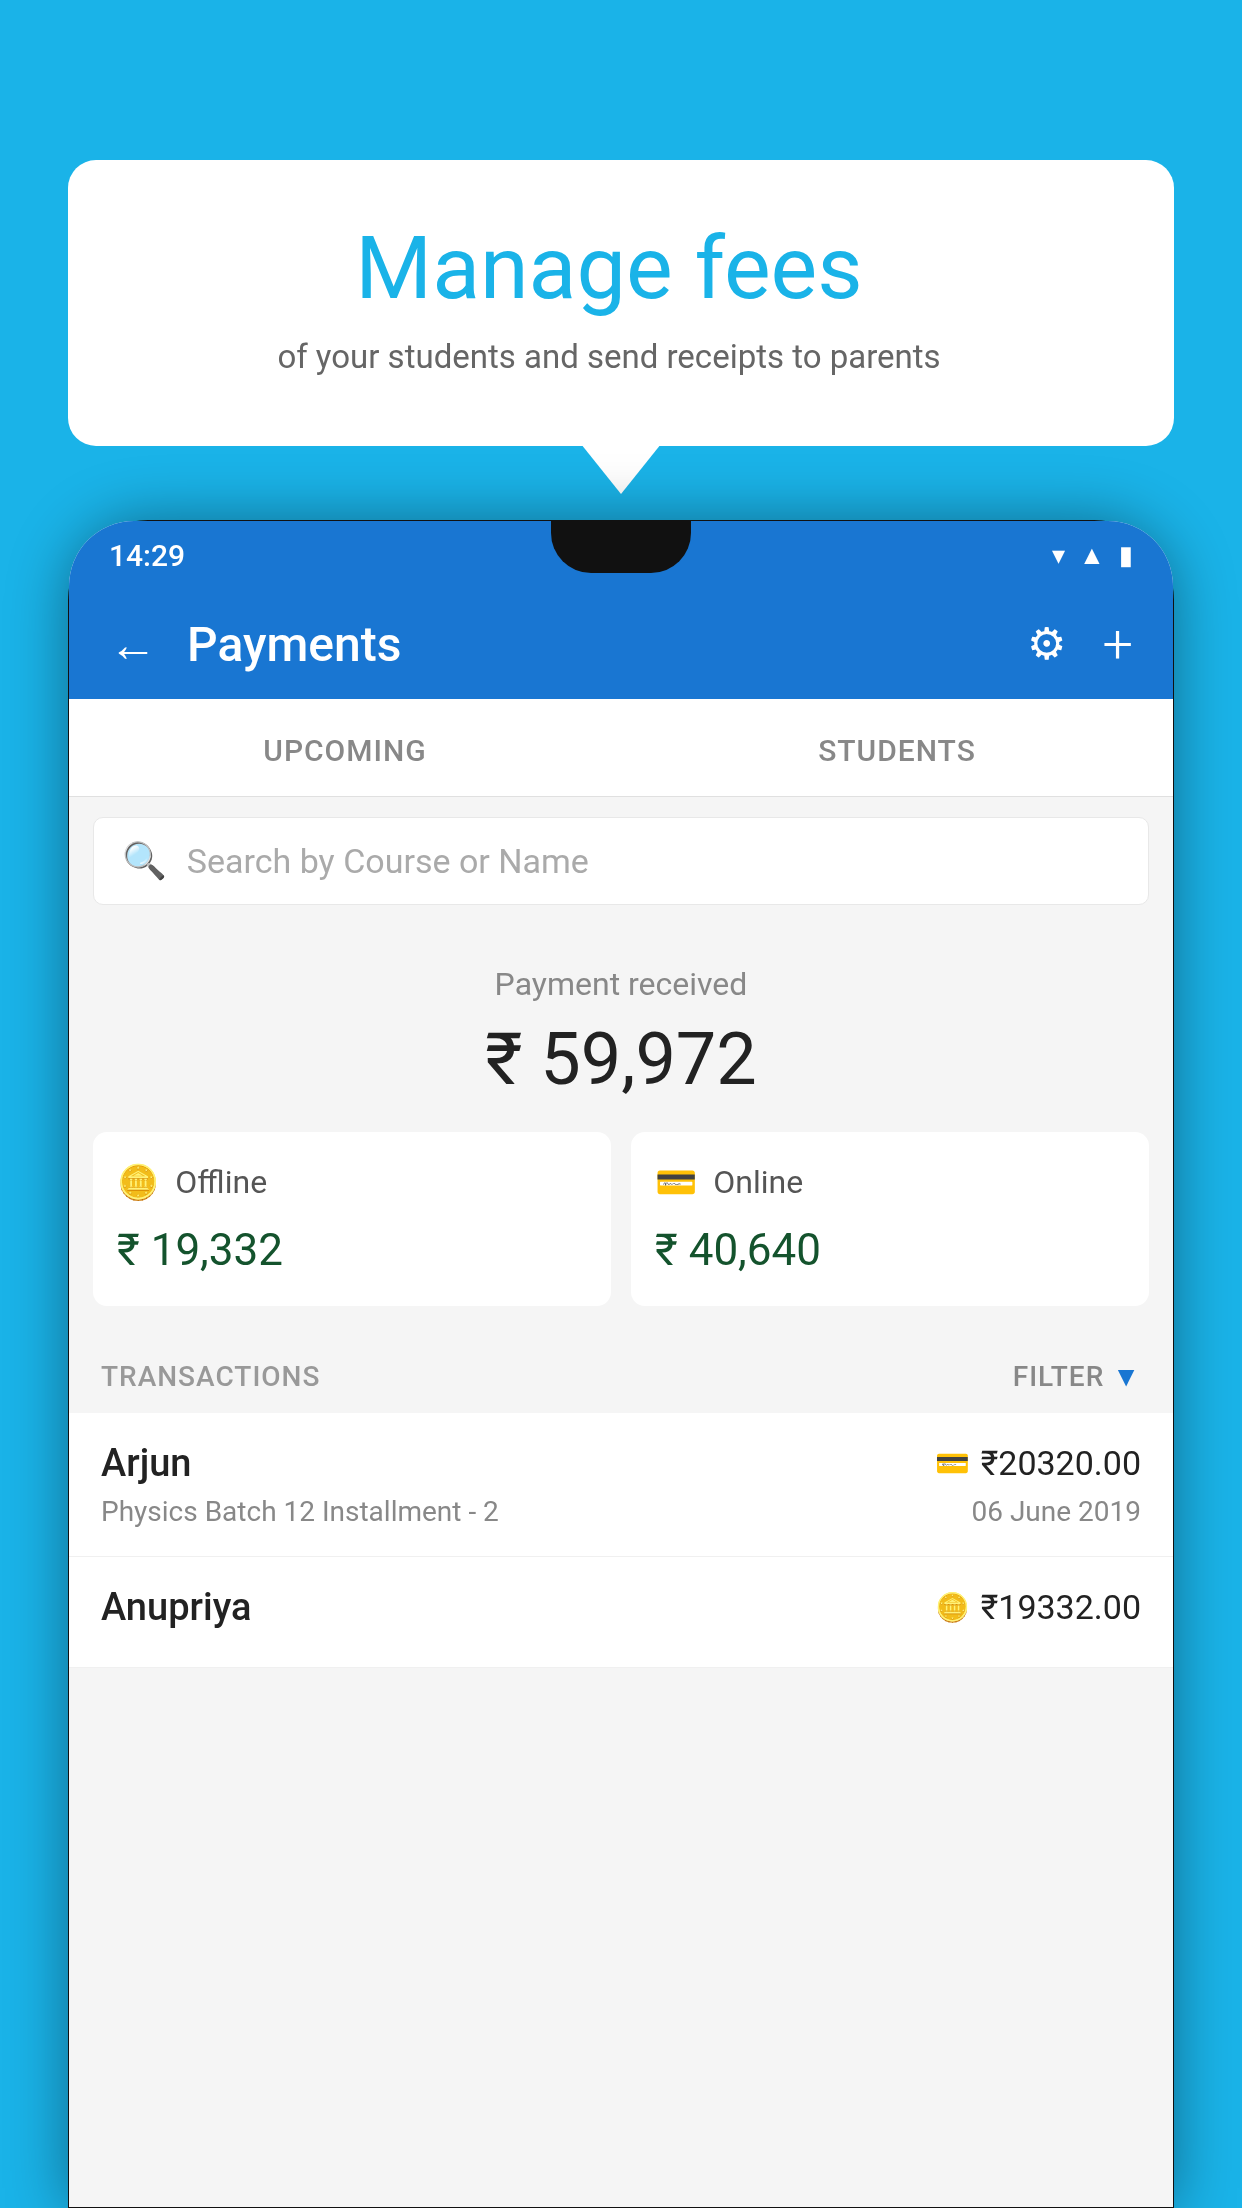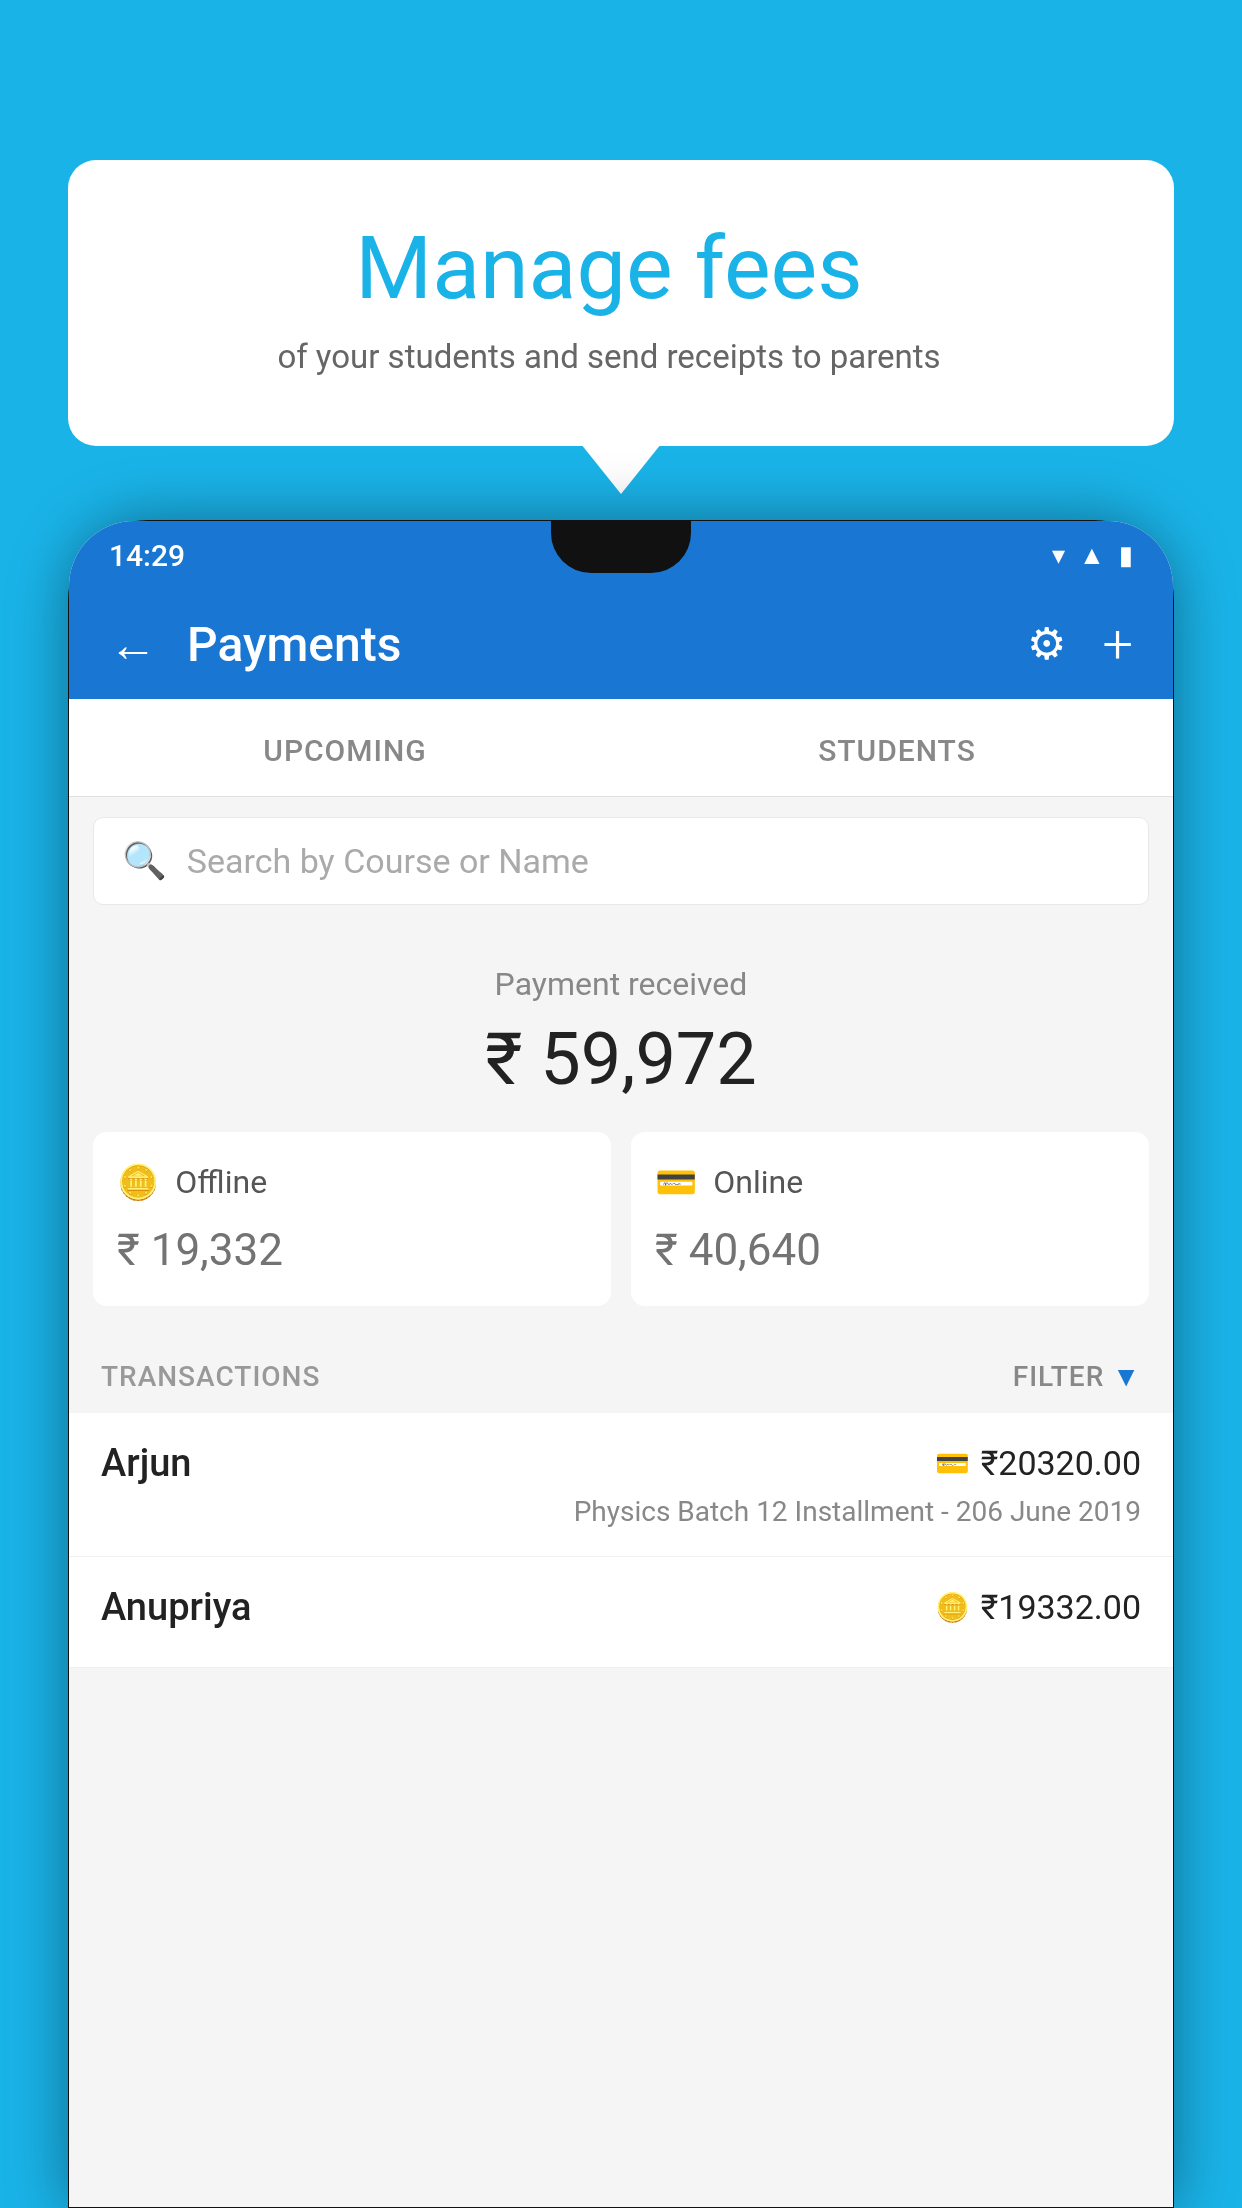--- a/index.html
+++ b/index.html
@@ -237,21 +237,21 @@
       color: #555;
     }
     .card-type {
       font-size: 32px;
       color: #555;
       font-weight: 400;
     }
     .card-amount {
       font-size: 44px;
       font-weight: 400;
-      color: #737373;
+      color: #14532d;
       margin-top: 22px;
     }
 
     
     .transactions-header {
       display: flex;
       justify-content: space-between;
       align-items: center;
       padding: 24px 32px 20px;
       background: #f5f5f5;
@@ -296,21 +296,21 @@
     }
     .transaction-amount {
       font-size: 34px;
       color: #222;
       display: flex;
       align-items: center;
       gap: 10px;
     }
     .transaction-bottom {
       display: flex;
-      justify-content: flex-end;
+      justify-content: space-between;
       align-items: center;
     }
     .transaction-course {
       font-size: 28px;
       color: #888;
     }
     .transaction-date {
       font-size: 28px;
       color: #888;
     }

